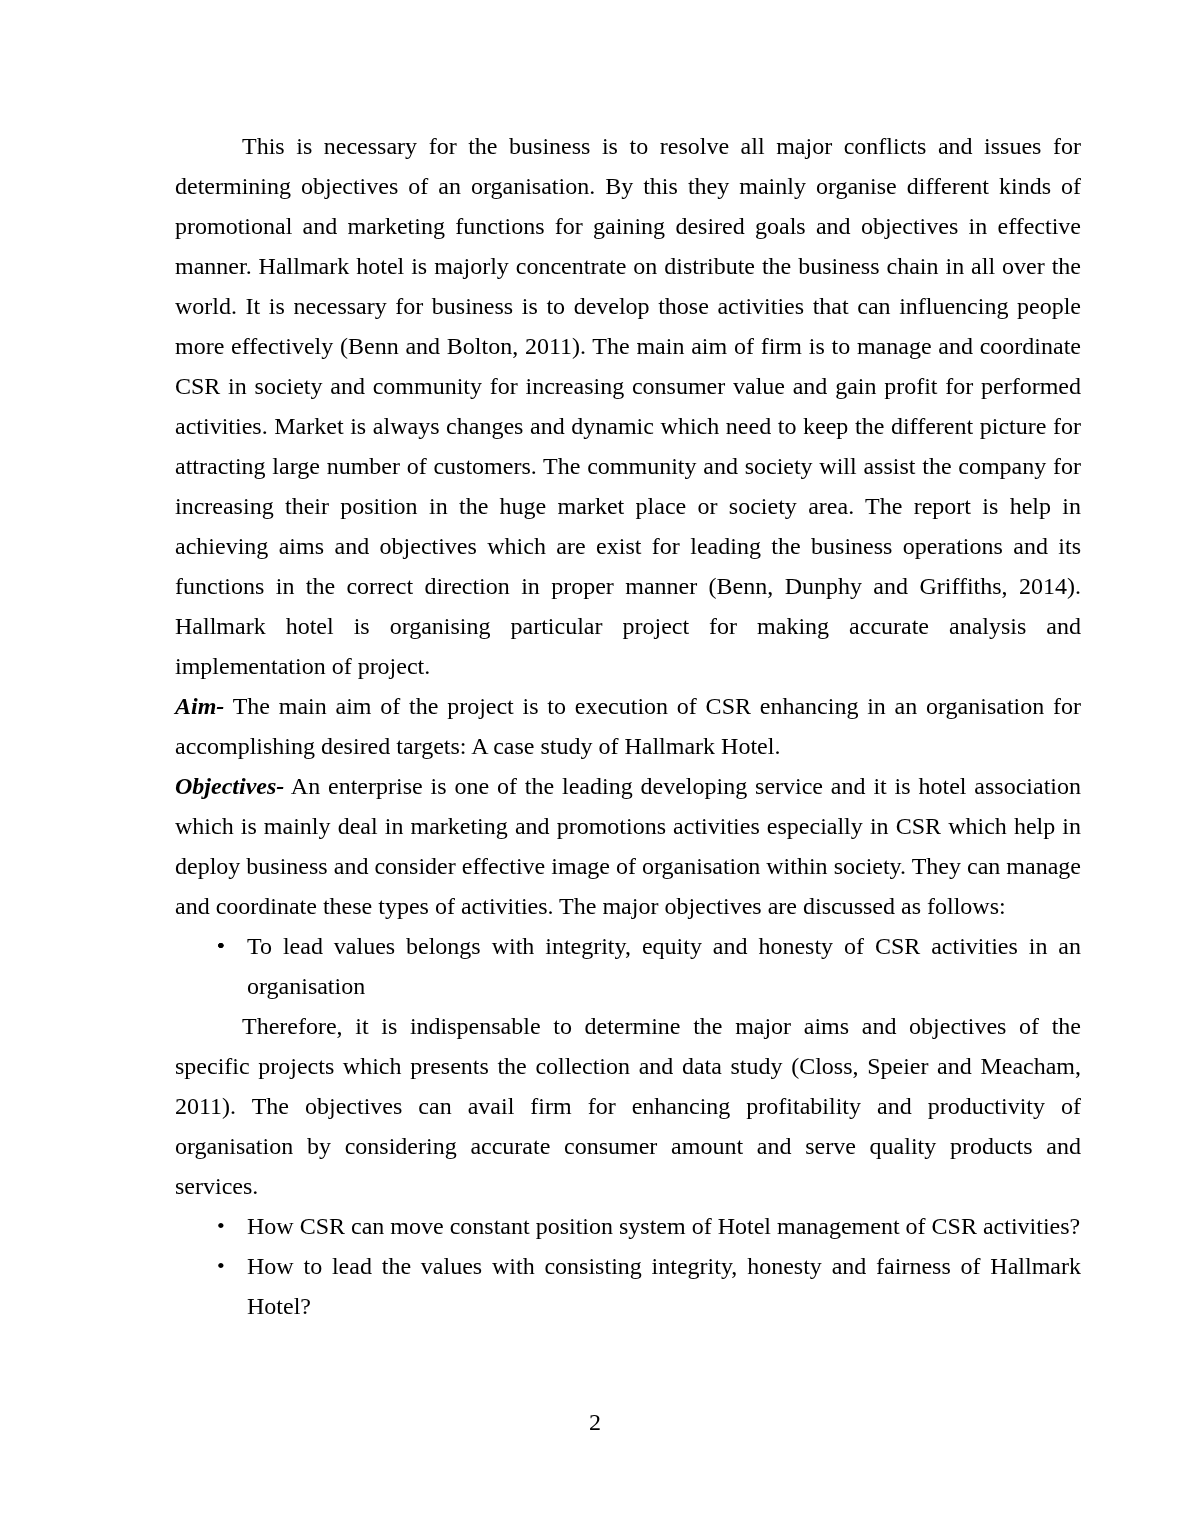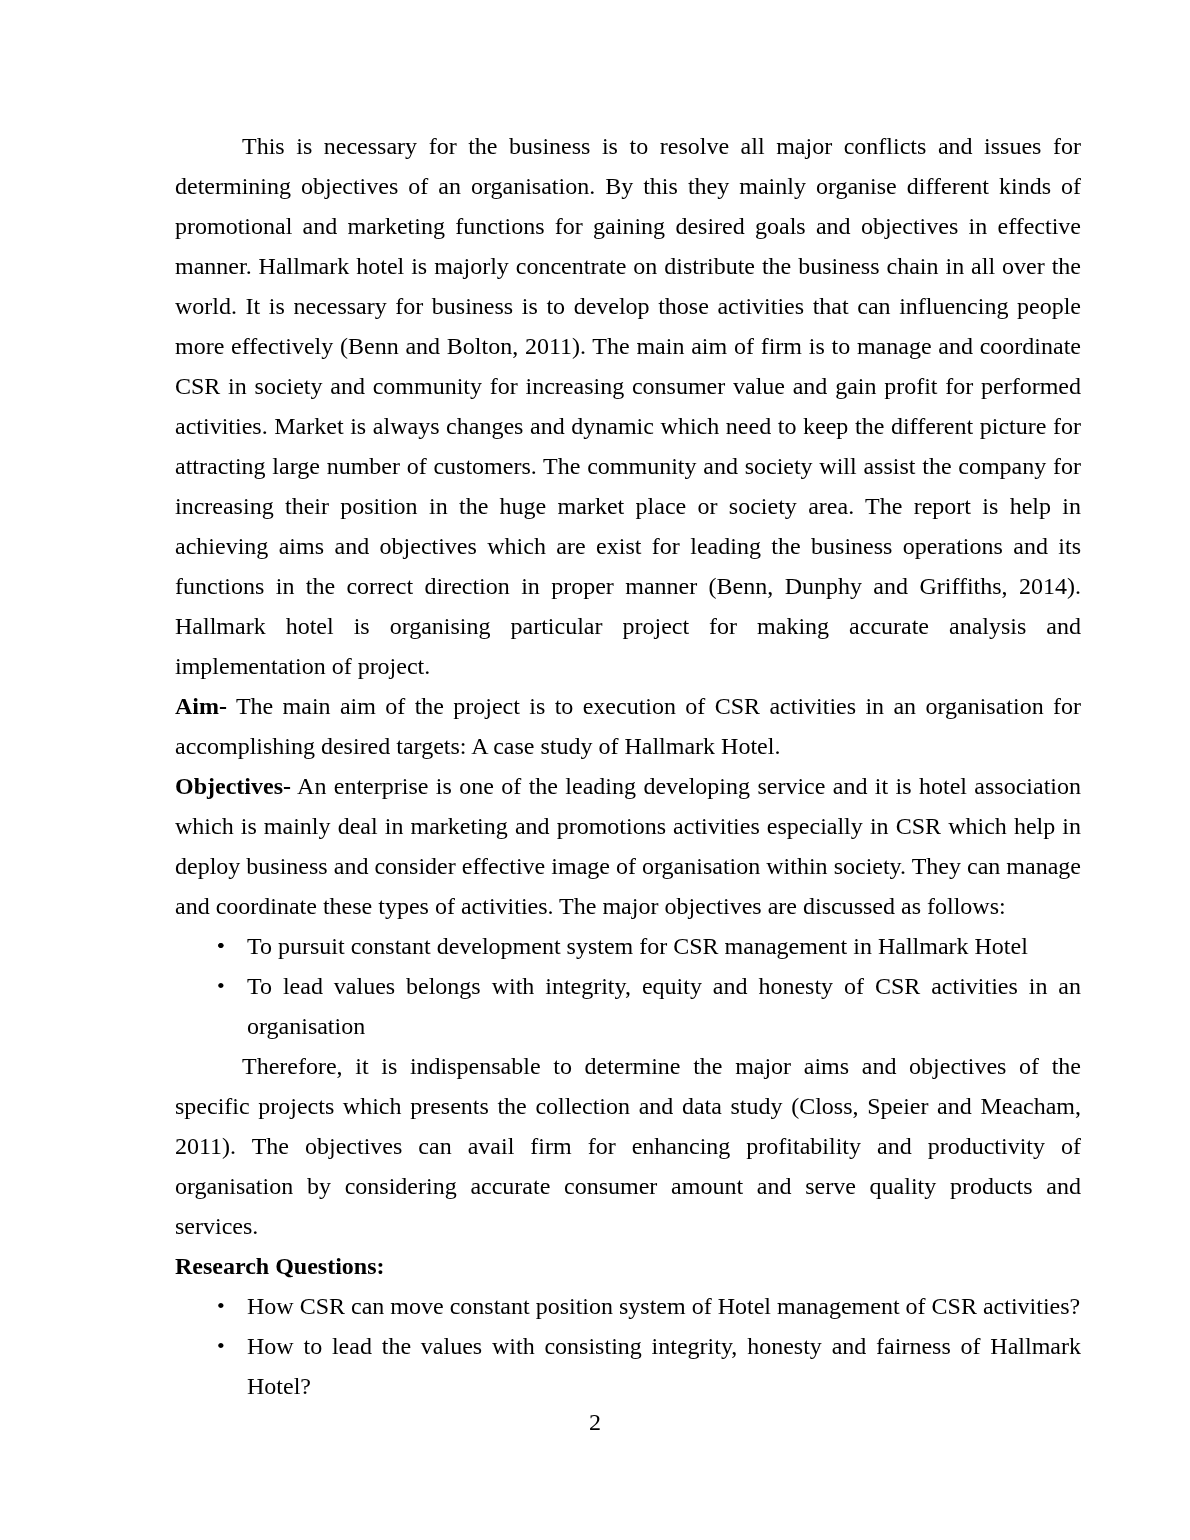--- a/index.html
+++ b/index.html
@@ -22,20 +22,21 @@
     text-align: justify;
     margin-left: 33px;
   }
   p {
     margin: 0;
     text-align: justify;
   }
   p.first-indent { text-indent: 67px; }
   .lead-label {
     font-weight: bold;
+    font-style: italic;
   }
   ul.doc-list {
     list-style: none;
     margin: 0;
     padding: 0;
   }
   ul.doc-list li {
     position: relative;
     padding-left: 72px;
     text-align: justify;
@@ -56,33 +57,32 @@
     line-height: 40px;
   }
 </style>
 </head>
 <body>
 
 <div class="content">
 
   <p class="first-indent">This is necessary for the business is to resolve all major conflicts and issues for determining objectives of an organisation. By this they mainly organise different kinds of promotional and marketing functions for gaining desired goals and objectives in effective manner. Hallmark hotel is majorly concentrate on distribute the business chain in all over the world. It is necessary for business is to develop those activities that can influencing people more effectively (Benn and Bolton, 2011). The main aim of firm is to manage and coordinate CSR in society and community for increasing consumer value and gain profit for performed activities. Market is always changes and dynamic which need to keep the different picture for attracting large number of customers. The community and society will assist the company for increasing their position in the huge market place or society area. The report is help in achieving aims and objectives which are exist for leading the business operations and its functions in the correct direction in proper manner (Benn, Dunphy and Griffiths, 2014). Hallmark hotel is organising particular project for making accurate analysis and implementation of project.</p>
 
-  <p><span class="lead-label">Aim-</span> <span>The main aim of the project is to execution of CSR activities in an organisation for accomplishing desired targets: A case study of Hallmark Hotel.</span></p>
+  <p><span class="lead-label">Aim-</span> <span>The main aim of the project is to execution of CSR enhancing in an organisation for accomplishing desired targets: A case study of Hallmark Hotel.</span></p>
 
   <p><span class="lead-label">Objectives-</span> <span>An enterprise is one of the leading developing service and it is hotel association which is mainly deal in marketing and promotions activities especially in CSR which help in deploy business and consider effective image of organisation within society. They can manage and coordinate these types of activities. The major objectives are discussed as follows:</span></p>
 
   <ul class="doc-list">
     <li><span class="bullet">•</span></li>
-    <li><span class="bullet">•</span><span>To pursuit constant development system for CSR management in Hallmark Hotel</span></li>
+    <li><span class="bullet">•</span></li>
     <li><span class="bullet">•</span><span>To lead values belongs with integrity, equity and honesty of CSR activities in an organisation</span></li>
   </ul>
 
   <p class="first-indent">Therefore, it is indispensable to determine the major aims and objectives of the specific projects which presents the collection and data study (Closs, Speier and Meacham, 2011). The objectives can avail firm for enhancing profitability and productivity of organisation by considering accurate consumer amount and serve quality products and services.</p>
 
-  <p><span class="lead-label">Research Questions:</span></p>
 
   <ul class="doc-list">
     <li><span class="bullet">•</span><span>How CSR can move constant position system of Hotel management of CSR activities?</span></li>
     <li><span class="bullet">•</span><span>How to lead the values with consisting integrity, honesty and fairness of Hallmark Hotel?</span></li>
   </ul>
 
 </div>
 
 <div class="page-number">2</div>
 

